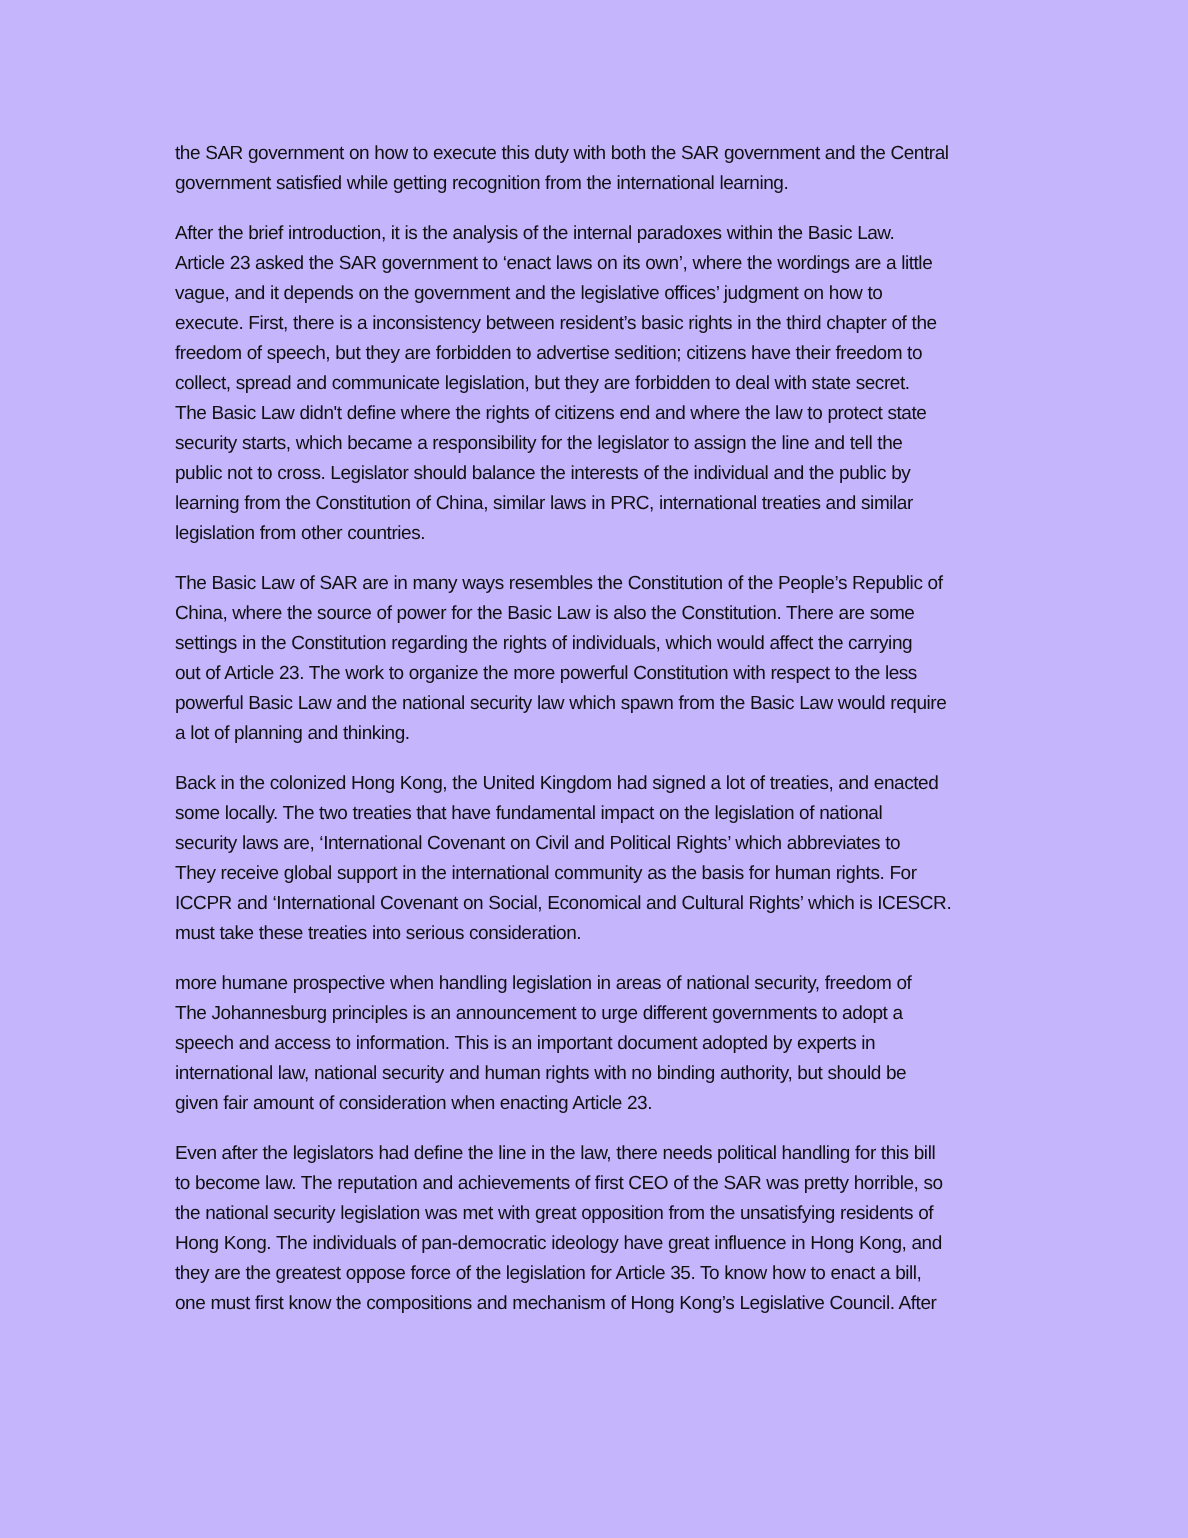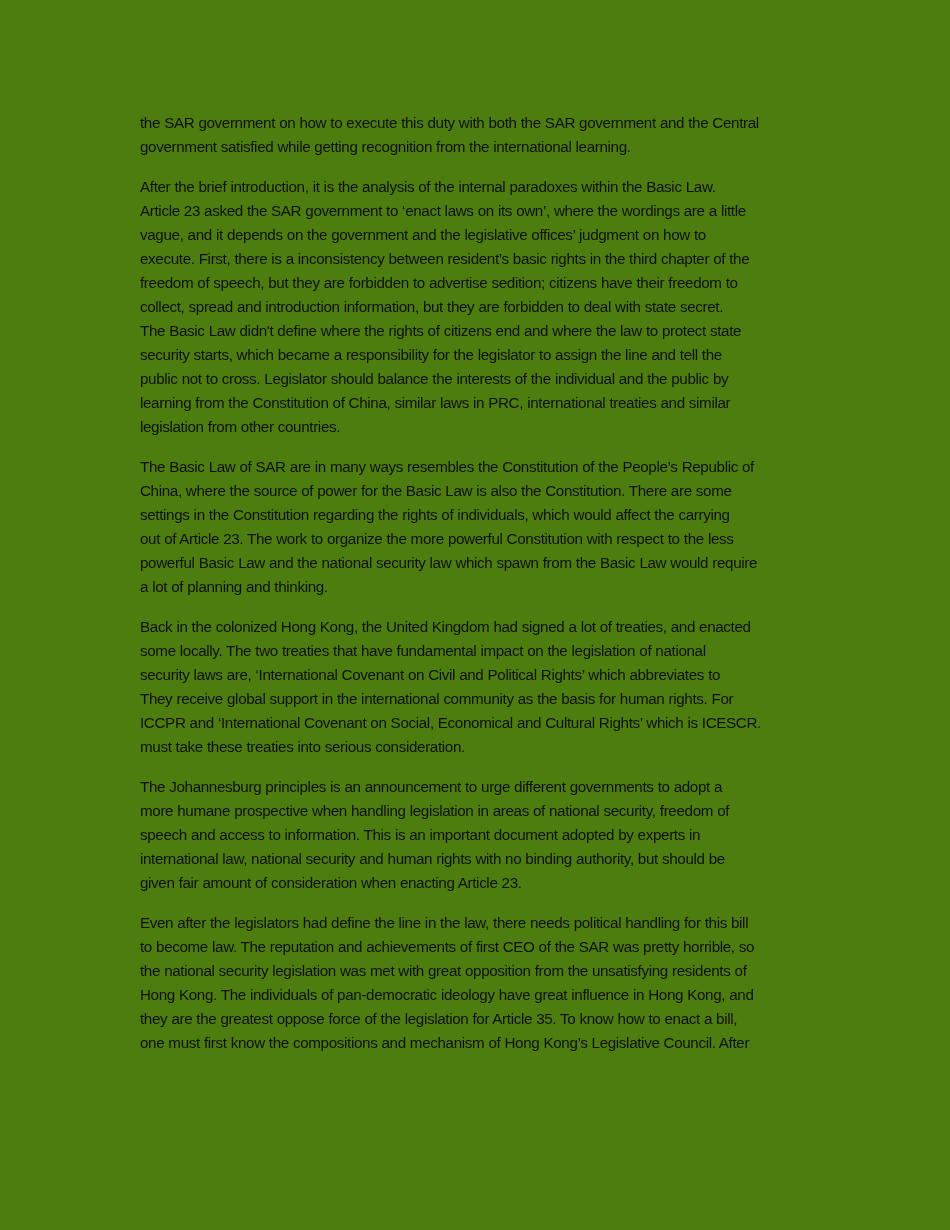--- a/index.html
+++ b/index.html
@@ -1,17 +1,17 @@
 <!DOCTYPE html>
 <html><head>
 <meta charset="utf-8">
 <style>
   html, body { margin: 0; padding: 0; background: #ffffff; }
   body { width: 950px; height: 1230px; position: relative; overflow: hidden; }
-  .page { position: absolute; left: 0; top: 0; width: 950px; height: 1230px; background: #4d7c0f; }
+  .page { position: absolute; left: 0; top: 0; width: 950px; height: 1230px; background: #c4b5fd; }
   .body-text { position: absolute; left: 140px; top: 111px; width: 680px; }
   .para { margin: 0 0 16px 0; }
   .line {
     display: block;
     white-space: nowrap;
     font-family: "Liberation Sans", sans-serif;
     font-size: 15.2px;
     line-height: 24px;
     height: 24px;
     color: #111111;
@@ -29,21 +29,21 @@
       <span class="line">the SAR government on how to execute this duty with both the SAR government and the Central</span>
       <span class="line">government satisfied while getting recognition from the international learning.</span>
     </div>
 
     <div class="para">
       <span class="line">After the brief introduction, it is the analysis of the internal paradoxes within the Basic Law.</span>
       <span class="line">Article 23 asked the SAR government to ‘enact laws on its own’, where the wordings are a little</span>
       <span class="line">vague, and it depends on the government and the legislative offices’ judgment on how to</span>
       <span class="line">execute. First, there is a inconsistency between resident’s basic rights in the third chapter of the</span>
       <span class="line">freedom of speech, but they are forbidden to advertise sedition; citizens have their freedom to</span>
-      <span class="line">collect, spread and introduction information, but they are forbidden to deal with state secret.</span>
+      <span class="line">collect, spread and communicate legislation, but they are forbidden to deal with state secret.</span>
       <span class="line">The Basic Law didn't define where the rights of citizens end and where the law to protect state</span>
       <span class="line">security starts, which became a responsibility for the legislator to assign the line and tell the</span>
       <span class="line">public not to cross. Legislator should balance the interests of the individual and the public by</span>
       <span class="line">learning from the Constitution of China, similar laws in PRC, international treaties and similar</span>
       <span class="line">legislation from other countries.</span>
     </div>
 
     <div class="para">
       <span class="line">The Basic Law of SAR are in many ways resembles the Constitution of the People’s Republic of</span>
       <span class="line">China, where the source of power for the Basic Law is also the Constitution. There are some</span>
@@ -56,22 +56,22 @@
     <div class="para">
       <span class="line">Back in the colonized Hong Kong, the United Kingdom had signed a lot of treaties, and enacted</span>
       <span class="line">some locally. The two treaties that have fundamental impact on the legislation of national</span>
       <span class="line">security laws are, ‘International Covenant on Civil and Political Rights’ which abbreviates to</span>
       <span class="line">They receive global support in the international community as the basis for human rights. For</span>
       <span class="line">ICCPR and ‘International Covenant on Social, Economical and Cultural Rights’ which is ICESCR.</span>
       <span class="line">must take these treaties into serious consideration.</span>
     </div>
 
     <div class="para">
+      <span class="line">more humane prospective when handling legislation in areas of national security, freedom of</span>
       <span class="line">The Johannesburg principles is an announcement to urge different governments to adopt a</span>
-      <span class="line">more humane prospective when handling legislation in areas of national security, freedom of</span>
       <span class="line">speech and access to information. This is an important document adopted by experts in</span>
       <span class="line">international law, national security and human rights with no binding authority, but should be</span>
       <span class="line">given fair amount of consideration when enacting Article 23.</span>
     </div>
 
     <div class="para">
       <span class="line">Even after the legislators had define the line in the law, there needs political handling for this bill</span>
       <span class="line">to become law. The reputation and achievements of first CEO of the SAR was pretty horrible, so</span>
       <span class="line">the national security legislation was met with great opposition from the unsatisfying residents of</span>
       <span class="line">Hong Kong. The individuals of pan-democratic ideology have great influence in Hong Kong, and</span>

